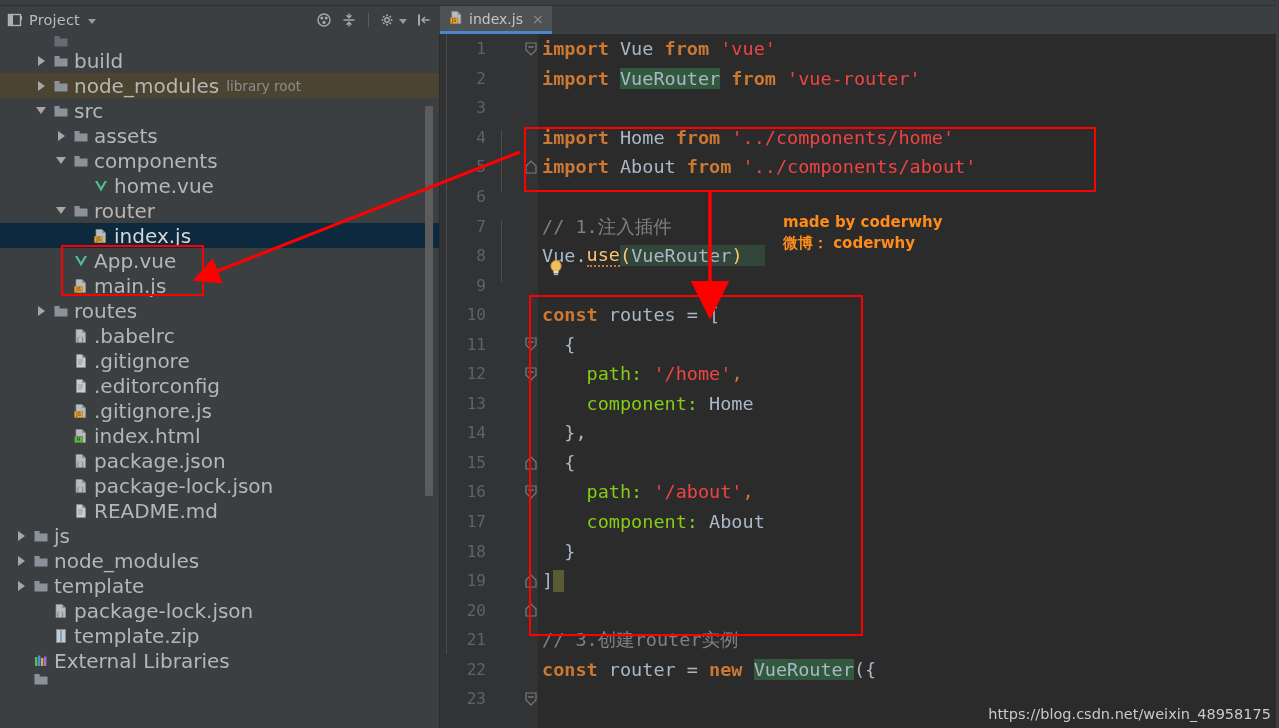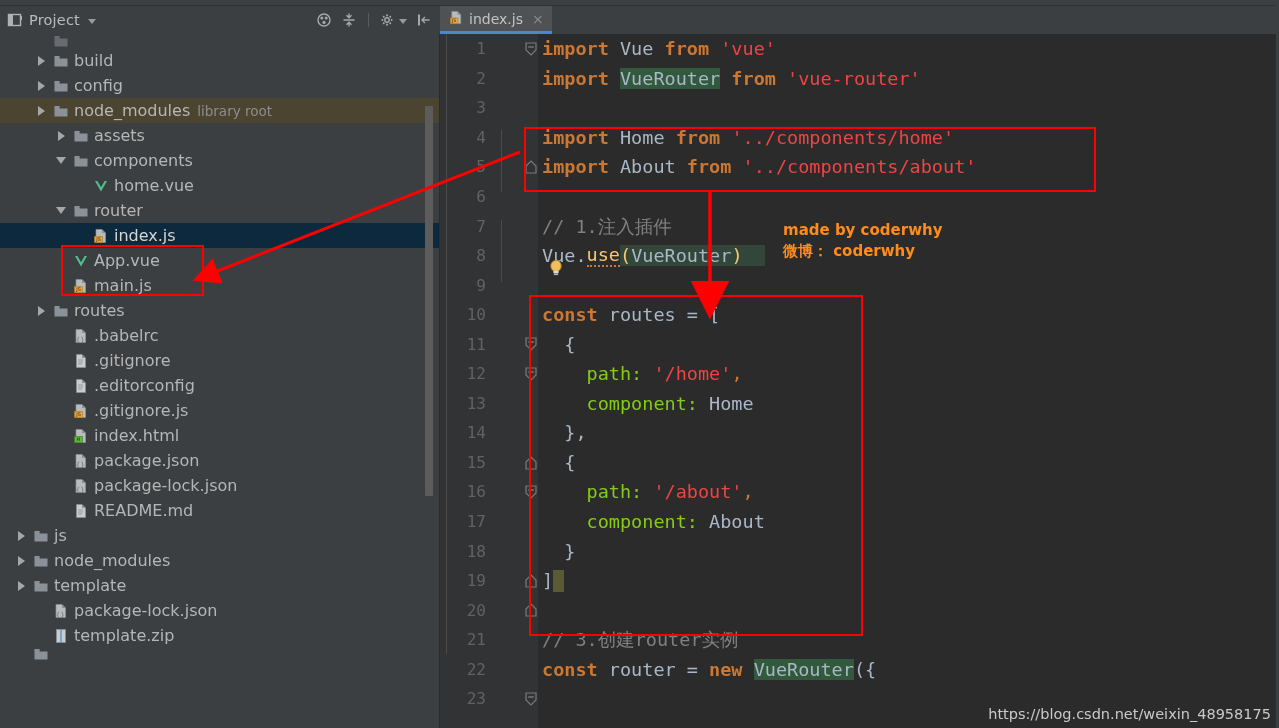--- a/index.html
+++ b/index.html
@@ -94,21 +94,21 @@
     border-left: 7px solid #a6a6a6;
   }
   .arrow.down::before {
     content: ""; width: 0; height: 0;
     border-left: 5px solid transparent;
     border-right: 5px solid transparent;
     border-top: 7px solid #a6a6a6;
   }
   .arrow.none::before { content: ""; }
   .ico { width: 17px; height: 16px; flex: 0 0 17px; margin-right: 5px; display:inline-flex; align-items:center; justify-content:center;}
-  .lbl { color: #b6b6b6; font-size: 16px; }
+  .lbl { color: #b6b6b6; font-size: 20px; }
   .lbl.dim { color: #8d8d8d; margin-left: 7px; font-size: 13.5px; }
   .row.selected .lbl { color: #d6d6d6; }
 
   
   .tree-vscroll {
     position: absolute;
     right: 6px; top: 72px;
     width: 8px; height: 390px;
     background: #5c5c5c;
     border-radius: 1px;
@@ -309,44 +309,44 @@
               <span style="width: 34px; flex: 0 0 34px;"></span>
               <span class="arrow right"></span>
               <span class="ico" style="margin-left: 4px;">
                 <svg width="16" height="16" viewBox="0 0 16 16">
                   <path d="M1.5 4 h4.2 l1.2 1.4 h7.6 v8.1 h-13 z" fill="#8a9199"></path>
                   <rect x="1.5" y="3" width="5.2" height="1.6" fill="#8a9199"></rect>
                 </svg>
               </span>
               <span class="lbl">build</span>
             </div>
-            <div class="row">
-              <span style="width: 34px; flex: 0 0 34px;"></span>
-              <span class="arrow right"></span>
-              <span class="ico" style="margin-left: 4px;">
-                <svg width="16" height="16" viewBox="0 0 16 16">
-                  <path d="M1.5 4 h4.2 l1.2 1.4 h7.6 v8.1 h-13 z" fill="#8a9199"></path>
-                  <rect x="1.5" y="3" width="5.2" height="1.6" fill="#8a9199"></rect>
-                </svg>
-              </span>
-              <span class="lbl">config</span>
-            </div>
             <div class="row library">
               <span style="width: 34px; flex: 0 0 34px;"></span>
               <span class="arrow right"></span>
               <span class="ico" style="margin-left: 4px;">
                 <svg width="16" height="16" viewBox="0 0 16 16">
                   <path d="M1.5 4 h4.2 l1.2 1.4 h7.6 v8.1 h-13 z" fill="#8a9199"></path>
                   <rect x="1.5" y="3" width="5.2" height="1.6" fill="#8a9199"></rect>
                 </svg>
               </span>
               <span class="lbl">node_modules</span>
               <span class="lbl dim">library root</span>
             </div>
             <div class="row">
+              <span style="width: 34px; flex: 0 0 34px;"></span>
+              <span class="arrow down"></span>
+              <span class="ico" style="margin-left: 4px;">
+                <svg width="16" height="16" viewBox="0 0 16 16">
+                  <path d="M1.5 4 h4.2 l1.2 1.4 h7.6 v8.1 h-13 z" fill="#8a9199"></path>
+                  <rect x="1.5" y="3" width="5.2" height="1.6" fill="#8a9199"></rect>
+                </svg>
+              </span>
+              <span class="lbl">src</span>
+            </div>
+            <div class="row">
               <span style="width: 54px; flex: 0 0 54px;"></span>
               <span class="arrow right"></span>
               <span class="ico" style="margin-left: 4px;">
                 <svg width="16" height="16" viewBox="0 0 16 16">
                   <path d="M1.5 4 h4.2 l1.2 1.4 h7.6 v8.1 h-13 z" fill="#8a9199"></path>
                   <rect x="1.5" y="3" width="5.2" height="1.6" fill="#8a9199"></rect>
                 </svg>
               </span>
               <span class="lbl">assets</span>
             </div>
@@ -575,20 +575,33 @@
             <div class="row">
               <span style="width: 34px; flex: 0 0 34px;"></span>
               <span class="arrow none"></span>
               <span class="ico" style="margin-left: 4px;">
                 <svg width="16" height="16" viewBox="0 0 16 16">
                   <rect x="3.5" y="1.5" width="9" height="13" fill="#c8ccce" stroke="#8d9091" stroke-width="0.7"></rect>
                   <path d="M7 2 h2 v12 h-2 z" fill="#7aa7c7"></path>
                 </svg>
               </span>
               <span class="lbl">template.zip</span>
+            </div>
+            <div class="row">
+              <span style="width: 14px; flex: 0 0 14px;"></span>
+              <span class="arrow none"></span>
+              <span class="ico" style="margin-left: 4px;">
+                <svg width="16" height="16" viewBox="0 0 16 16">
+                  <rect x="2" y="4" width="2.4" height="9" fill="#5fb85f"></rect>
+                  <rect x="5" y="2.5" width="2.4" height="10.5" fill="#4a90d9"></rect>
+                  <rect x="8" y="5" width="2.4" height="8" fill="#d9a84a"></rect>
+                  <rect x="11" y="3.5" width="2.4" height="9.5" fill="#9c6fd9"></rect>
+                </svg>
+              </span>
+              <span class="lbl">External Libraries</span>
             </div>
             <div class="row" style="height: 12px; overflow: hidden;">
               <span style="width: 14px; flex: 0 0 14px;"></span>
               <span class="arrow none"></span>
               <span class="ico" style="margin-left: 4px;">
                 <svg width="16" height="16" viewBox="0 0 16 16">
                   <path d="M1.5 4 h4.2 l1.2 1.4 h7.6 v8.1 h-13 z" fill="#8a9199"></path>
                   <rect x="1.5" y="3" width="5.2" height="1.6" fill="#8a9199"></rect>
                 </svg>
               </span>
@@ -787,20 +800,20 @@
 
       <line x1="710" y1="192" x2="710" y2="288" stroke="#ff0000" stroke-width="3.5" marker-end="url(#ahd)"></line>
     </svg>
 
     <div class="redbox" style="left:61px; top:245px; width:143px; height:51px;"></div>
 
     <div class="redbox" style="left:524px; top:127px; width:572px; height:65px;"></div>
 
     <div class="redbox" style="left:529px; top:295px; width:334px; height:341px;"></div>
 
-    <div class="note" style="left:783px; top:220px;">
+    <div class="note" style="left:783px; top:212px;">
       <div>made by coderwhy</div>
       <div>微博： coderwhy</div>
     </div>
 
     <div class="watermark">https://blog.csdn.net/weixin_48958175</div>
   </div>
 </div>
 
 </body></html>

